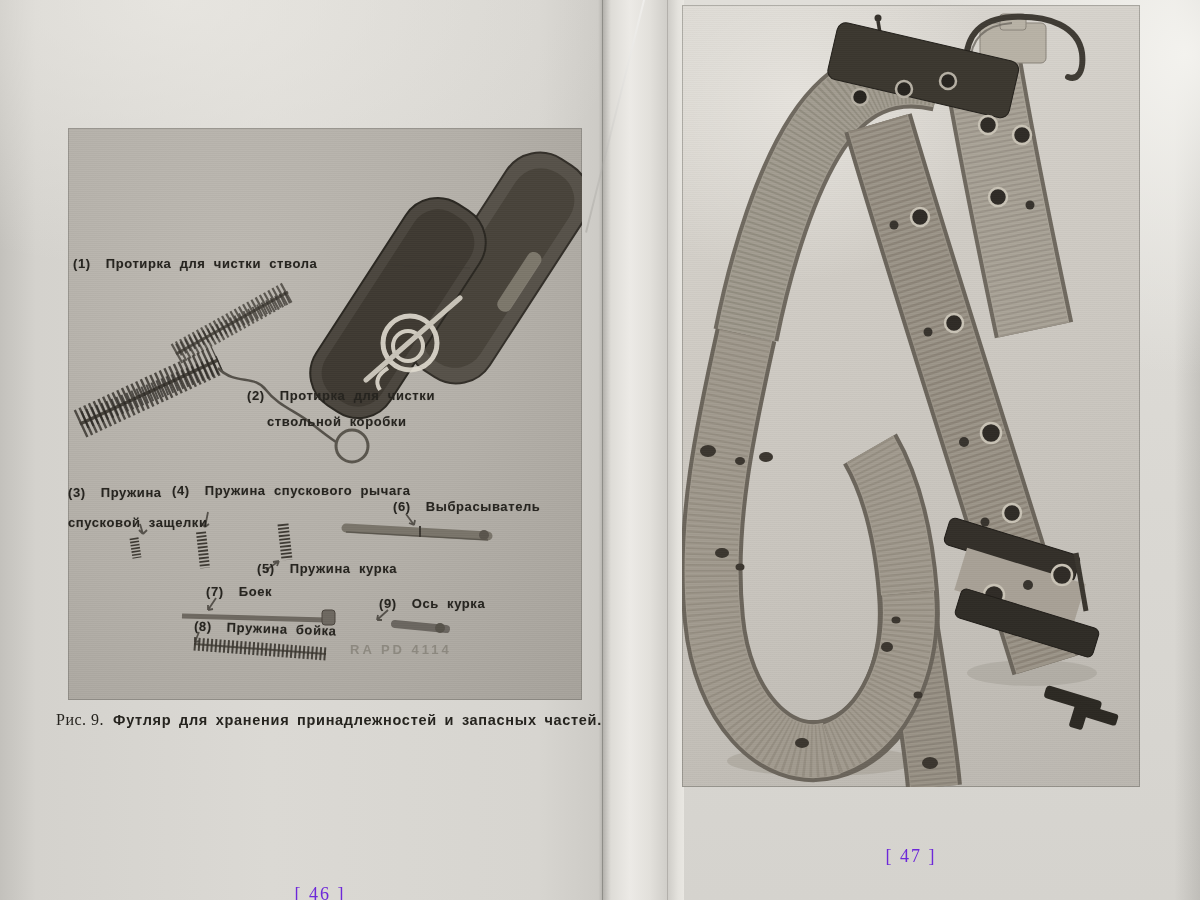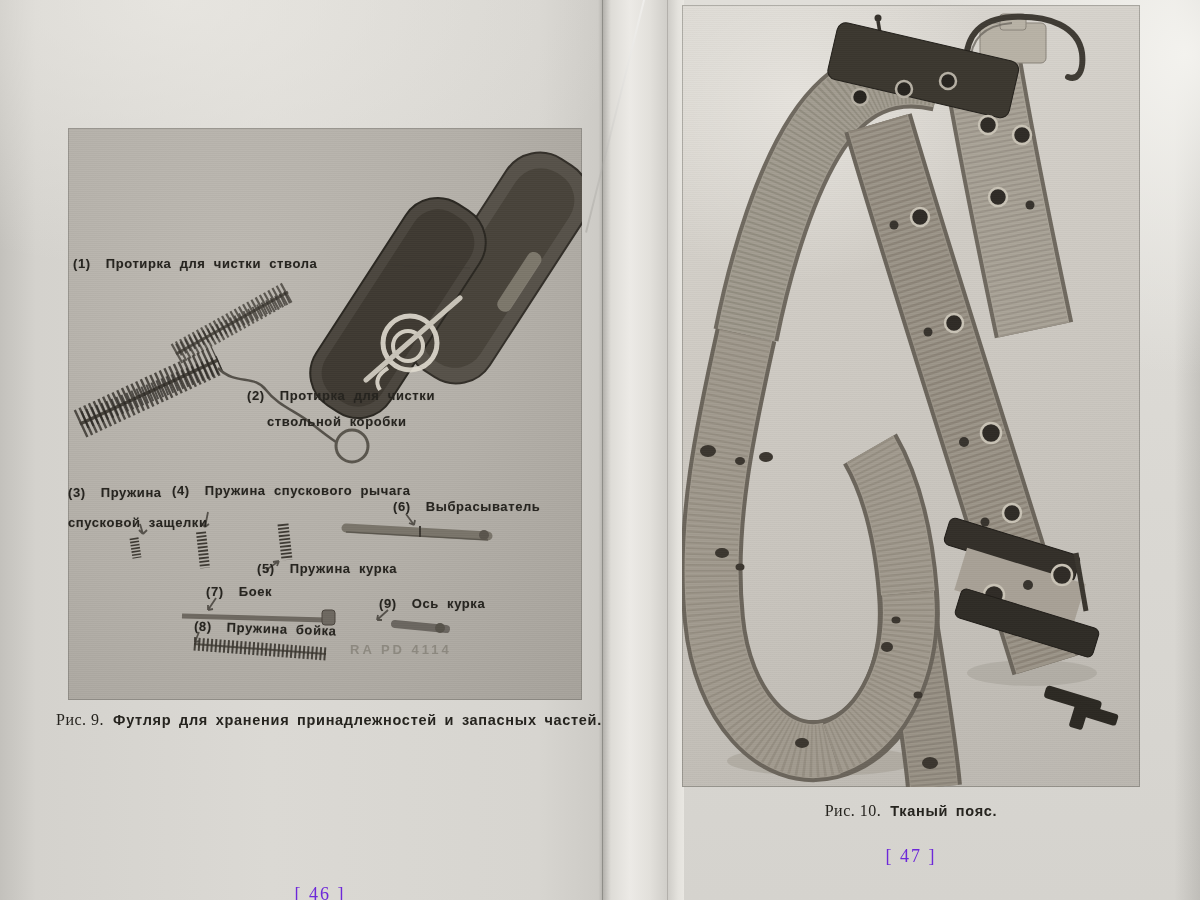--- a/index.html
+++ b/index.html
@@ -247,17 +247,14 @@
         <circle cx="380" cy="570" r="10" fill="#2f2b26" stroke="#c9c3b6" stroke-width="2.5"></circle>
         <rect x="273" y="603" width="144" height="30" rx="6" fill="#2f2c26" stroke="#1f1c18" transform="rotate(17 345 618)"></rect>
         <line x1="394" y1="548" x2="404" y2="606" stroke="#3a362f" stroke-width="5"></line>
         <rect x="362" y="688" width="58" height="13" rx="4" fill="#2c2923" transform="rotate(17 391 694)"></rect>
         <rect x="390" y="698" width="14" height="26" rx="3" fill="#2c2923" transform="rotate(17 397 711)"></rect>
         <rect x="398" y="704" width="38" height="12" rx="3" fill="#2c2923" transform="rotate(17 417 710)"></rect>
       </g>
     </svg>
   </div>
 
-  <div class="caption caption-right">
-    <span class="cap-prefix">Рис. 10.</span><span class="cap-text">Тканый пояс.</span>
-  </div>
   <div class="pagenum pagenum-right">[ 47 ]</div>
 </div>
 
 </body></html>

